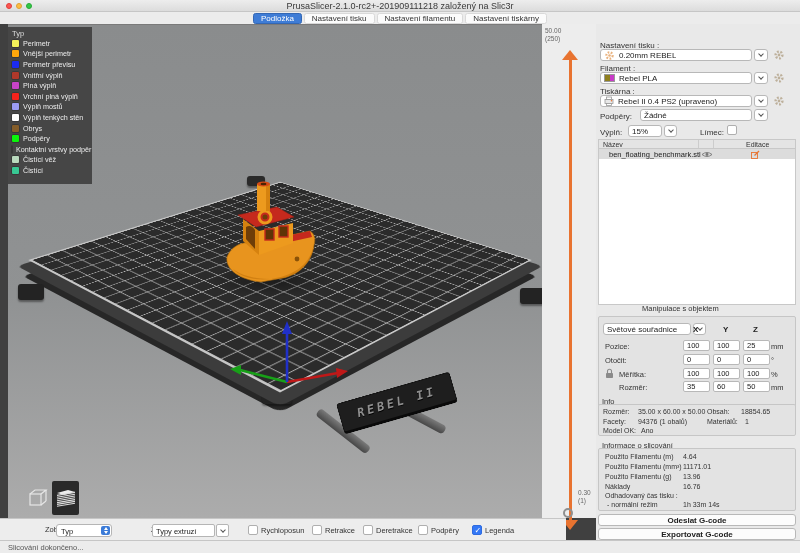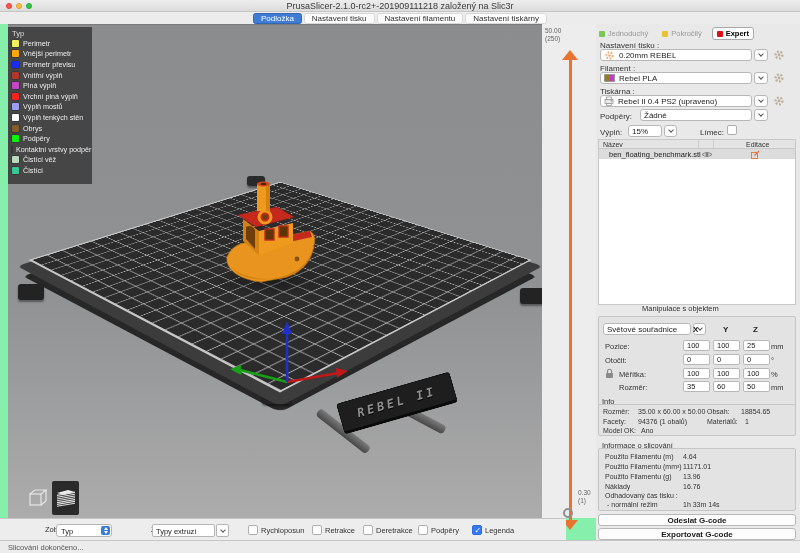--- a/index.html
+++ b/index.html
@@ -1,17 +1,17 @@
 <!DOCTYPE html>
 <html><head>
 <meta charset="utf-8">
 <style>
   * { margin:0; padding:0; box-sizing:border-box; font-family:"Liberation Sans","DejaVu Sans",sans-serif; }
   body { background:#555; }
-  #screen { position:relative; width:800px; height:553px; background:#86efac; overflow:hidden; outline:1px solid #8E8E8E; }
+  #screen { position:relative; width:800px; height:553px; background:#404040; overflow:hidden; outline:1px solid #8E8E8E; }
 
   
   .titlebar { position:absolute; left:0; top:0; width:800px; height:12px;
     background:linear-gradient(#EDEDED,#DCDCDC); border-bottom:1px solid #C6C6C6; }
   .tl-dot { position:absolute; top:3px; width:6px; height:6px; border-radius:50%; }
   .tl-red { left:6px; background:#FC5753; border:0.5px solid #DF3E38; }
   .tl-yel { left:16px; background:#FDBC40; border:0.5px solid #DE9F34; }
   .tl-grn { left:26px; background:#33C748; border:0.5px solid #27AA35; }
   .title-text { position:absolute; left:0; right:0; top:1px; text-align:center; font-size:9px; color:#3A3A3A; }
 
@@ -322,34 +322,20 @@
     <div class="slider-arrow-up"></div>
     <div class="slider-line"></div>
     <div class="slider-arrow-dn"></div>
     <div class="sl-lbl sl-bot1">0.30</div>
     <div class="sl-lbl sl-bot2">(1)</div>
     <div class="sl-circle"></div>
   </div>
 
   <div class="sidebar">
 
-    <div class="modes">
-      <div class="mode-btn">
-        <span class="mode-sq" style="background-color: rgb(125, 200, 85);"></span>
-        <span>Jednoduchý</span>
-      </div>
-      <div class="mode-btn">
-        <span class="mode-sq" style="background-color: rgb(232, 197, 47);"></span>
-        <span>Pokročilý</span>
-      </div>
-      <div class="mode-btn active">
-        <span class="mode-sq" style="background-color: rgb(221, 17, 17);"></span>
-        <span>Expert</span>
-      </div>
-    </div>
 
     <div class="sb-label" style="left:4px; top:17px;">Nastavení tisku :</div>
     <div class="combo" style="left:4px; top:25px; width:152px;">
       <svg width="11" height="11" viewBox="0 0 12 12">
         <circle cx="6" cy="6" r="3.4" fill="none" stroke="#E9B27E" stroke-width="2.4" stroke-dasharray="1.8 1.6"></circle>
         <circle cx="6" cy="6" r="1.4" fill="#E9B27E"></circle>
       </svg>
       <span class="txt">0.20mm REBEL</span>
     </div>
     <div class="chevbtn" style="left:158px; top:25px;">

